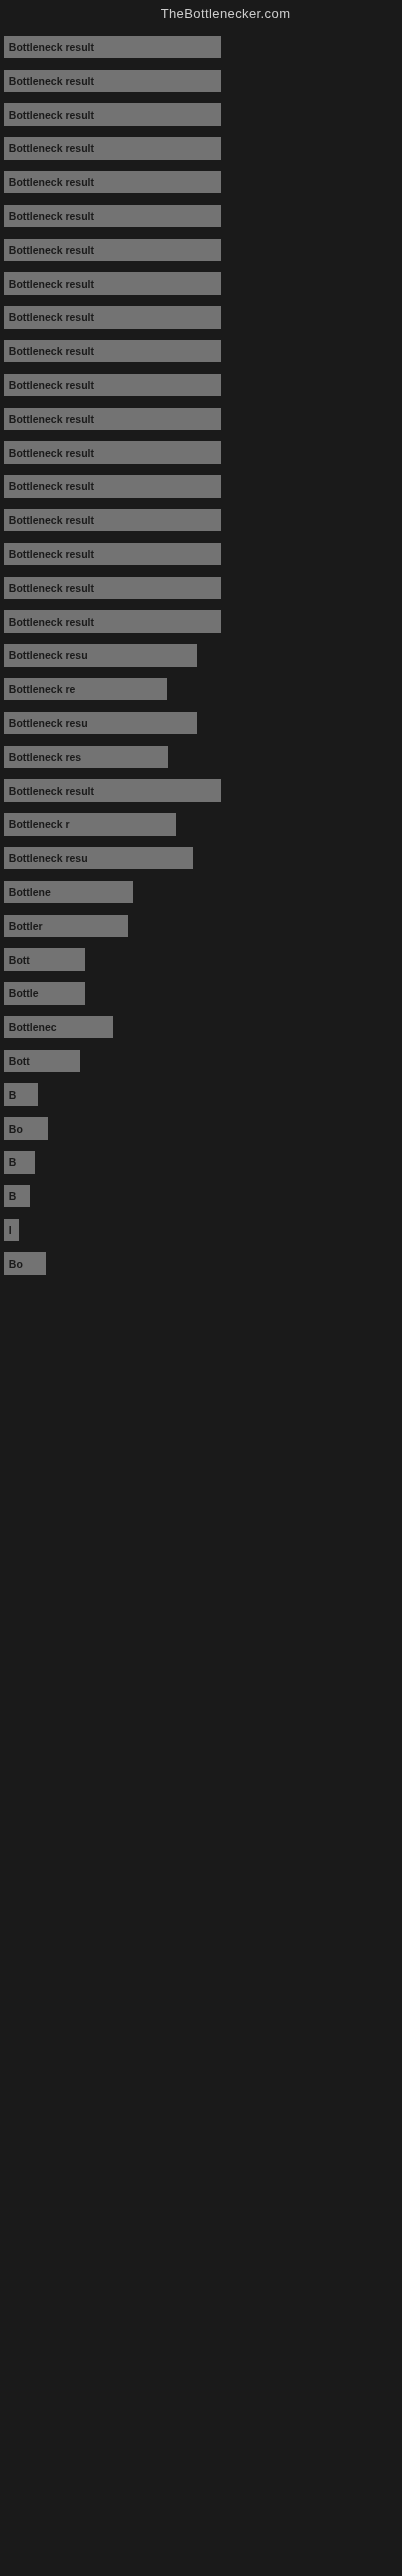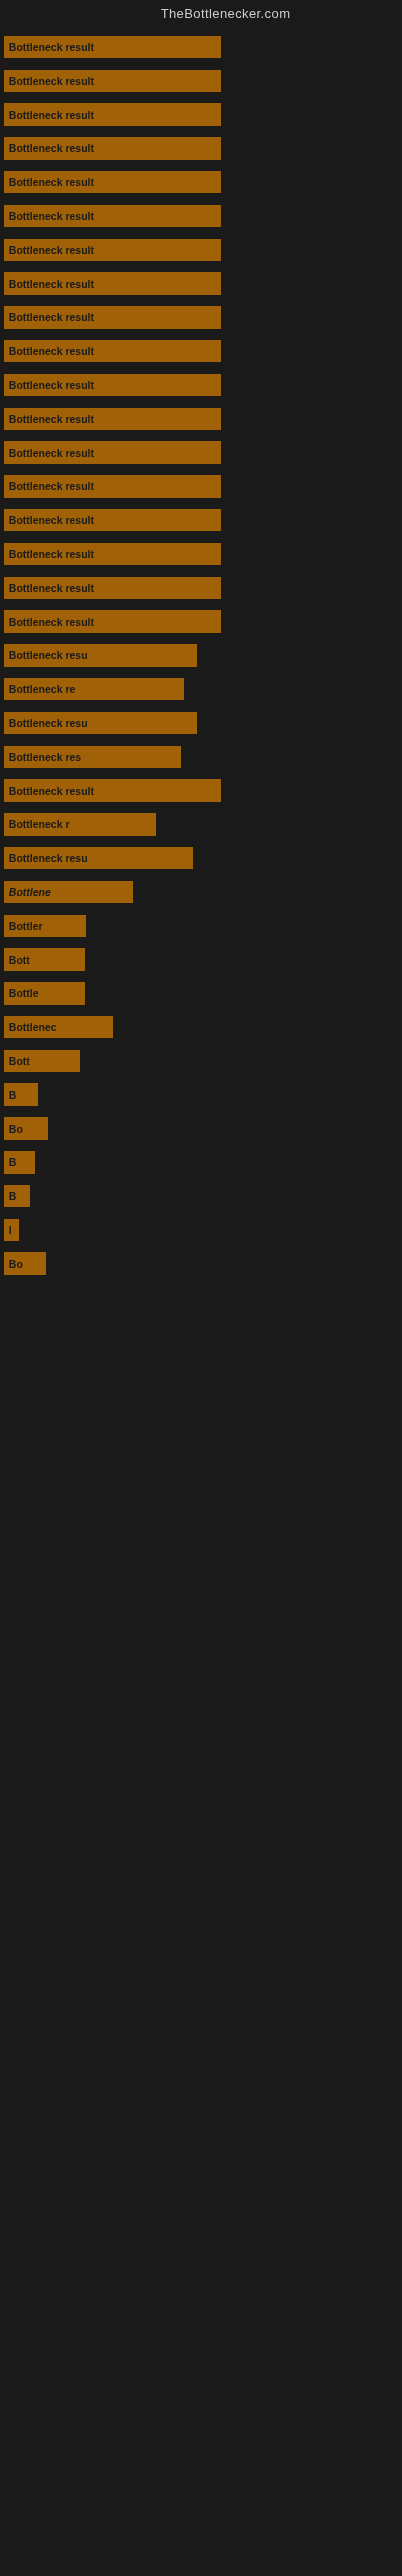--- a/index.html
+++ b/index.html
@@ -32,21 +32,21 @@
       gap: 0px;
     }
 
     .bar-row {
       display: flex;
       align-items: center;
       margin-bottom: 11.3px;
     }
 
     .bar {
-      background-color: #a16207;
+      background-color: #737373;
       height: 22.5px;
       display: flex;
       align-items: center;
       padding-left: 4.8px;
       overflow: hidden;
       white-space: nowrap;
     }
 
     .bar-label {
       color: #1a1a1a;
@@ -151,56 +151,56 @@
       <div class="bar" style="width: 217px;">
         <span class="bar-label">Bottleneck result</span>
       </div>
     </div>
     <div class="bar-row">
       <div class="bar" style="width: 193px;">
         <span class="bar-label">Bottleneck resu</span>
       </div>
     </div>
     <div class="bar-row">
-      <div class="bar" style="width: 180px;">
+      <div class="bar" style="width: 163px;">
         <span class="bar-label">Bottleneck re</span>
       </div>
     </div>
     <div class="bar-row">
       <div class="bar" style="width: 193px;">
         <span class="bar-label">Bottleneck resu</span>
       </div>
     </div>
     <div class="bar-row">
-      <div class="bar" style="width: 177px;">
+      <div class="bar" style="width: 164px;">
         <span class="bar-label">Bottleneck res</span>
       </div>
     </div>
     <div class="bar-row">
       <div class="bar" style="width: 217px;">
         <span class="bar-label">Bottleneck result</span>
       </div>
     </div>
     <div class="bar-row">
-      <div class="bar" style="width: 152px;">
+      <div class="bar" style="width: 172px;">
         <span class="bar-label">Bottleneck r</span>
       </div>
     </div>
     <div class="bar-row">
       <div class="bar" style="width: 189px;">
         <span class="bar-label">Bottleneck resu</span>
       </div>
     </div>
     <div class="bar-row">
-      <div class="bar" style="width: 129px; font-style: italic;">
+      <div class="bar" style="width: 129px;">
         <span class="bar-label">Bottlene</span>
       </div>
     </div>
     <div class="bar-row">
-      <div class="bar" style="width: 82px;">
+      <div class="bar" style="width: 124px;">
         <span class="bar-label">Bottler</span>
       </div>
     </div>
     <div class="bar-row">
       <div class="bar" style="width: 81px;">
         <span class="bar-label">Bott</span>
       </div>
     </div>
     <div class="bar-row">
       <div class="bar" style="width: 81px;">

